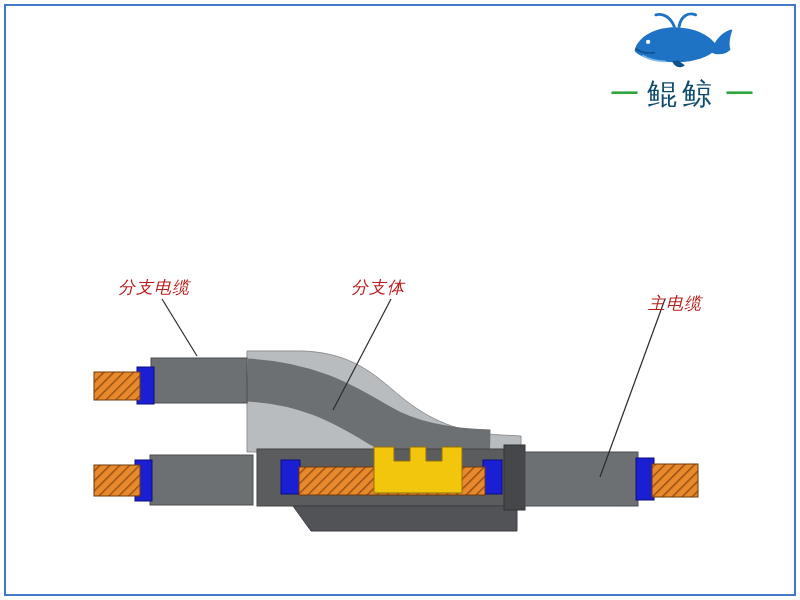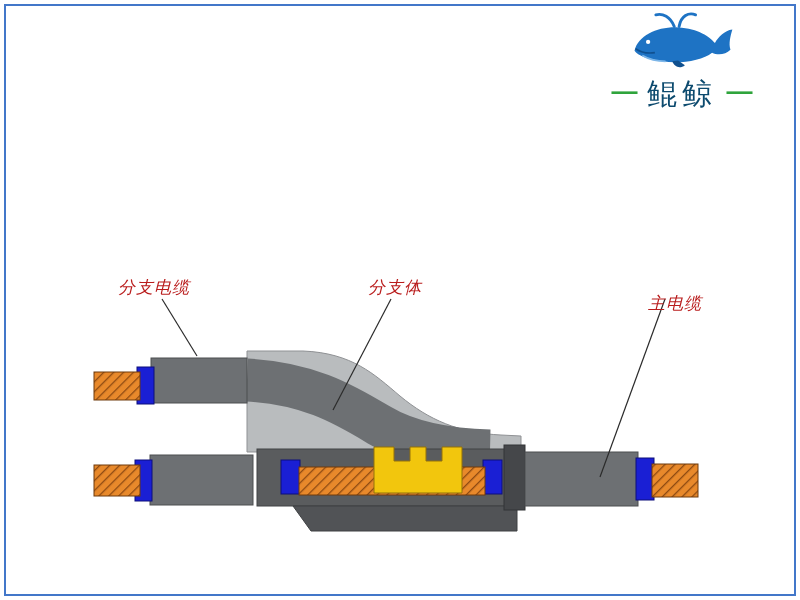--- a/index.html
+++ b/index.html
@@ -30,21 +30,21 @@
     letter-spacing:2px;white-space:nowrap;
   }
   
   .diagram-svg{position:absolute;left:0;top:0;}
   .dlabel{
     position:absolute;color:#b91c1c;font-size:17px;letter-spacing:1px;
     white-space:nowrap;
     font-style:italic;
   }
   .lbl-branch-cable{left:118px;top:276px;}
-  .lbl-branch-body{left:368px;top:276px;}
+  .lbl-branch-body{left:351px;top:276px;}
   .lbl-main-cable{left:648px;top:292px;}
 </style>
 </head>
 <body>
 
 <div class="frame"></div>
 
 <div class="logo">
   <svg class="whale" width="130" height="62" viewBox="0 0 130 64">
     <path d="M57,17 C53,7 45,3 38,5" stroke="#1e73c4" stroke-width="3" fill="none" stroke-linecap="round"></path>

